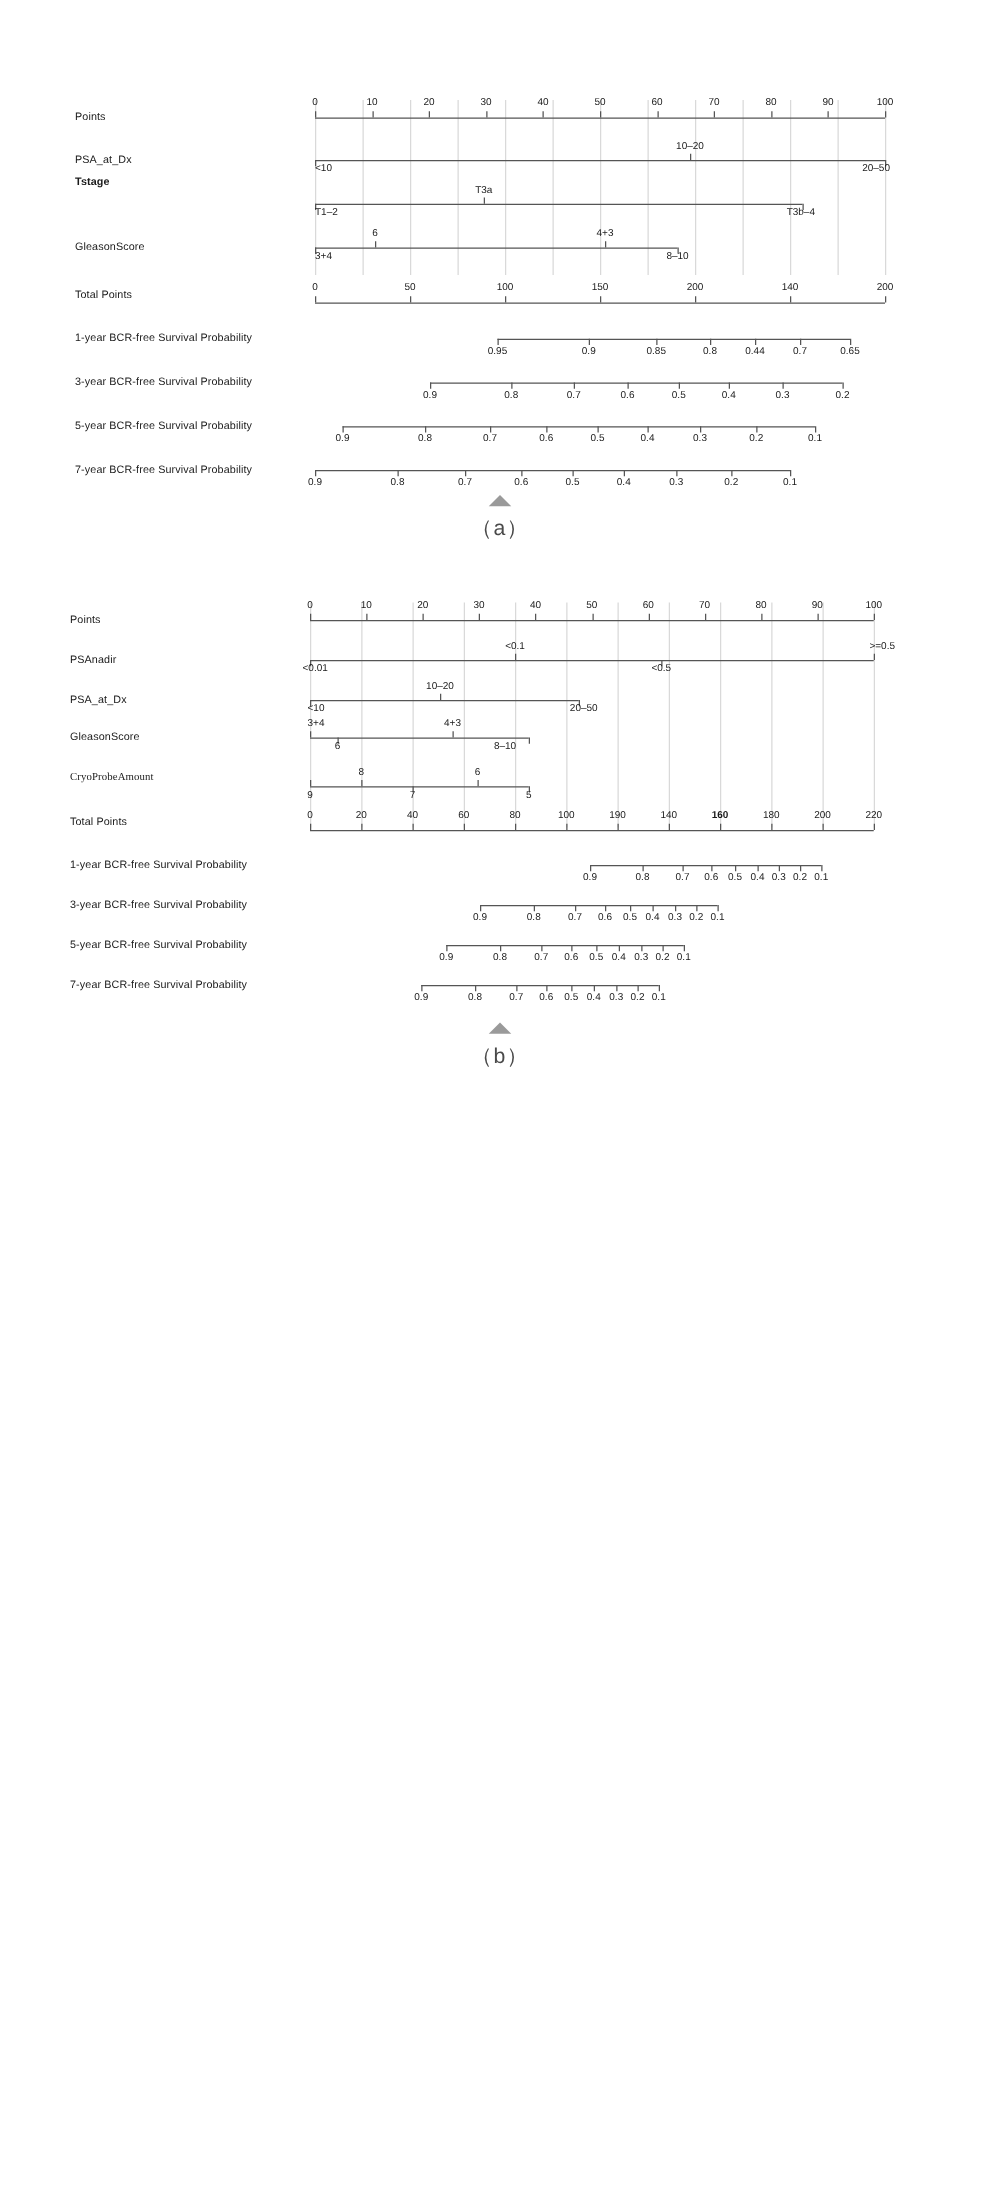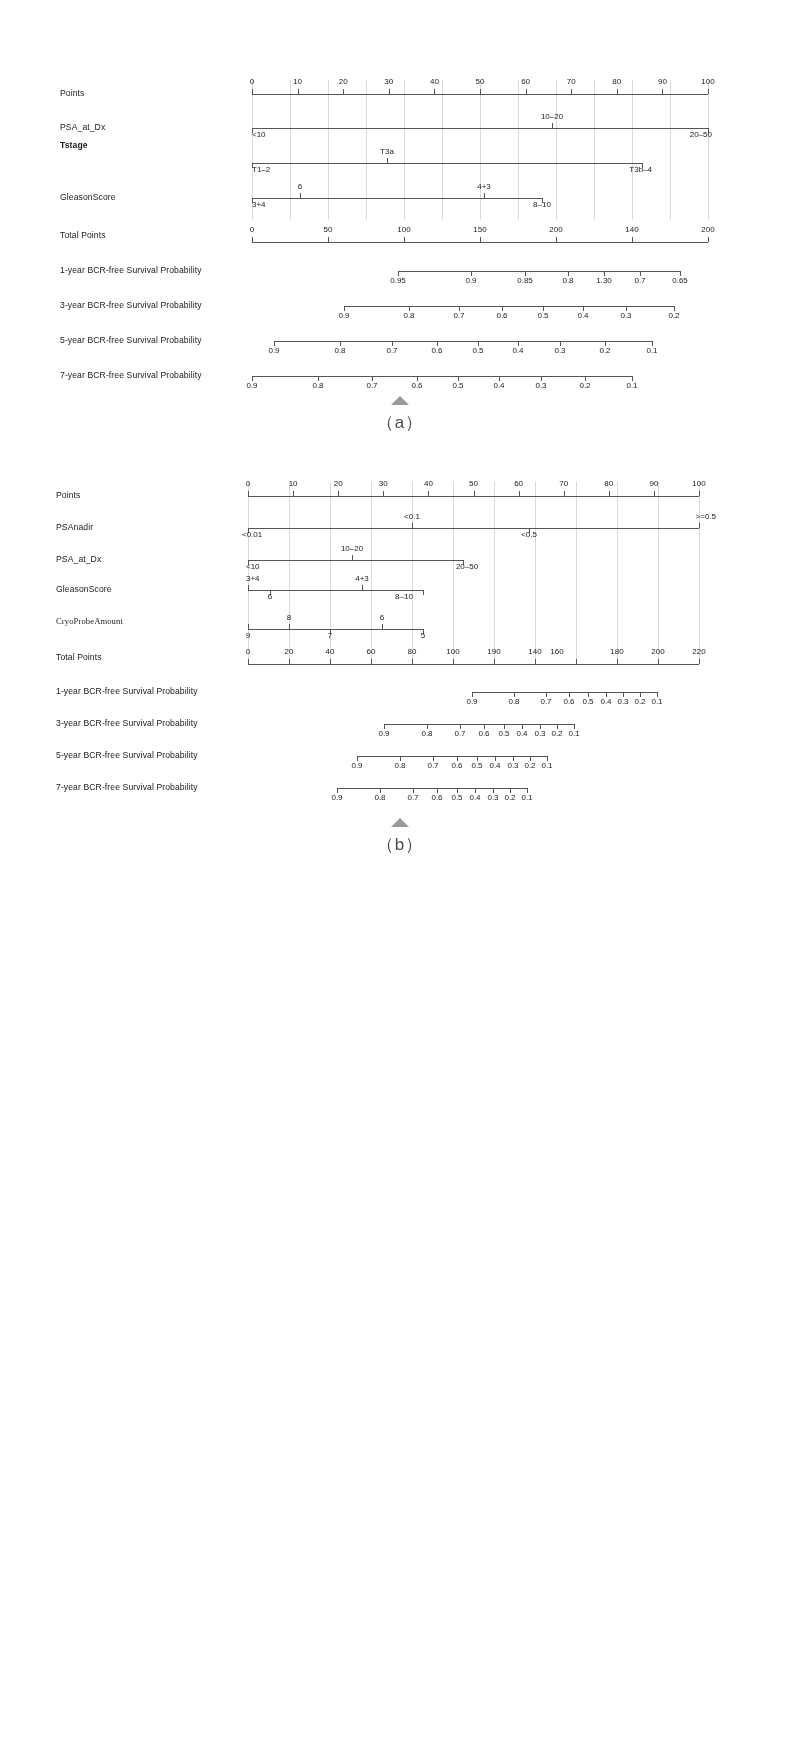--- a/index.html
+++ b/index.html
@@ -208,21 +208,21 @@
       <div class="tick" style="left:419px; top:209px; height:5px;"></div>
       <div class="tick" style="left:473px; top:209px; height:5px;"></div>
       <div class="tick" style="left:516px; top:209px; height:5px;"></div>
       <div class="tick" style="left:552px; top:209px; height:5px;"></div>
       <div class="tick" style="left:588px; top:209px; height:5px;"></div>
       <div class="tick" style="left:628px; top:209px; height:5px;"></div>
       <div class="tlabel" style="left:346px; top:214px;">0.95</div>
       <div class="tlabel" style="left:419px; top:214px;">0.9</div>
       <div class="tlabel" style="left:473px; top:214px;">0.85</div>
       <div class="tlabel" style="left:516px; top:214px;">0.8</div>
-      <div class="tlabel" style="left:552px; top:214px;">1.30</div>
+      <div class="tlabel" style="left:552px; top:214px;">0.44</div>
       <div class="tlabel" style="left:588px; top:214px;">0.7</div>
       <div class="tlabel" style="left:628px; top:214px;">0.65</div>
 
       <div class="row-label" style="left:8px; top:238px;">3-year BCR-free Survival Probability</div>
       <div class="axis" style="left:292px; top:244px; width:330px;"></div>
       <div class="tick" style="left:292px; top:244px; height:5px;"></div>
       <div class="tick" style="left:357px; top:244px; height:5px;"></div>
       <div class="tick" style="left:407px; top:244px; height:5px;"></div>
       <div class="tick" style="left:450px; top:244px; height:5px;"></div>
       <div class="tick" style="left:491px; top:244px; height:5px;"></div>
@@ -385,21 +385,21 @@
       <div class="tick" style="left:606px; top:195px; height:5px;"></div>
       <div class="tick" style="left:647px; top:195px; height:5px;"></div>
       <div class="tlabel" style="left:196px; top:183px;">0</div>
       <div class="tlabel" style="left:237px; top:183px;">20</div>
       <div class="tlabel" style="left:278px; top:183px;">40</div>
       <div class="tlabel" style="left:319px; top:183px;">60</div>
       <div class="tlabel" style="left:360px; top:183px;">80</div>
       <div class="tlabel" style="left:401px; top:183px;">100</div>
       <div class="tlabel" style="left:442px; top:183px;">190</div>
       <div class="tlabel" style="left:483px; top:183px;">140</div>
-      <div class="tlabel" style="left:505px; top:183px;">160</div>
+      <div class="tlabel" style="left:524px; top:183px;font-weight:bold;">160</div>
       <div class="tlabel" style="left:565px; top:183px;">180</div>
       <div class="tlabel" style="left:606px; top:183px;">200</div>
       <div class="tlabel" style="left:647px; top:183px;">220</div>
 
       <div class="row-label" style="left:4px; top:222px;">1-year BCR-free Survival Probability</div>
       <div class="axis" style="left:420px; top:228px; width:185px;"></div>
       <div class="tick" style="left:420px; top:228px; height:5px;"></div>
       <div class="tick" style="left:462px; top:228px; height:5px;"></div>
       <div class="tick" style="left:494px; top:228px; height:5px;"></div>
       <div class="tick" style="left:517px; top:228px; height:5px;"></div>

